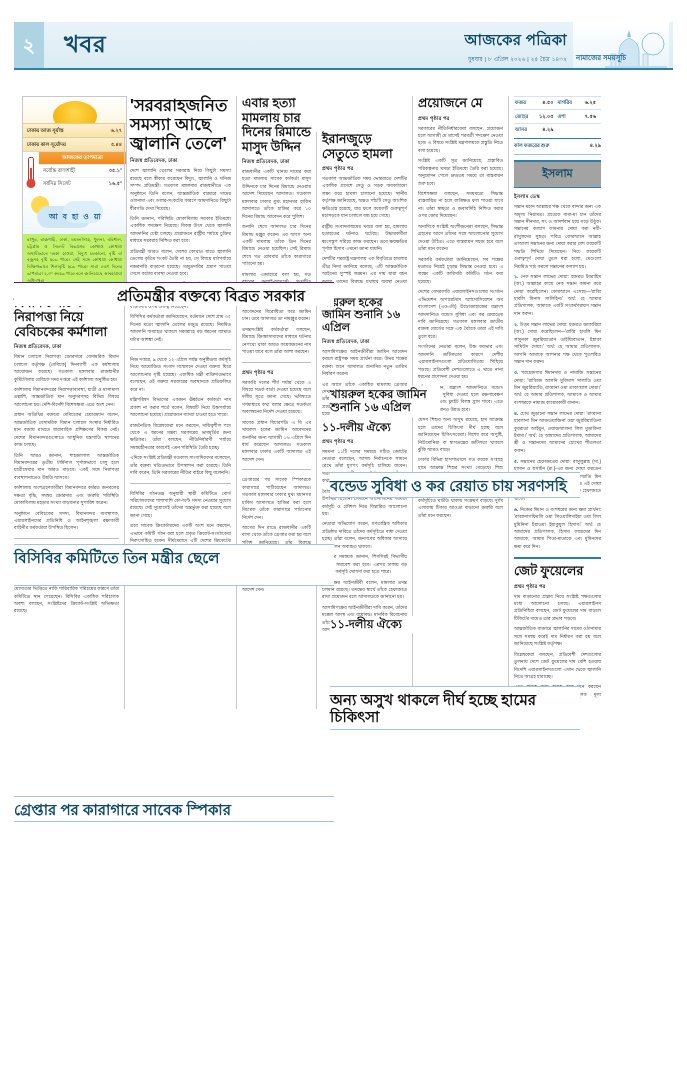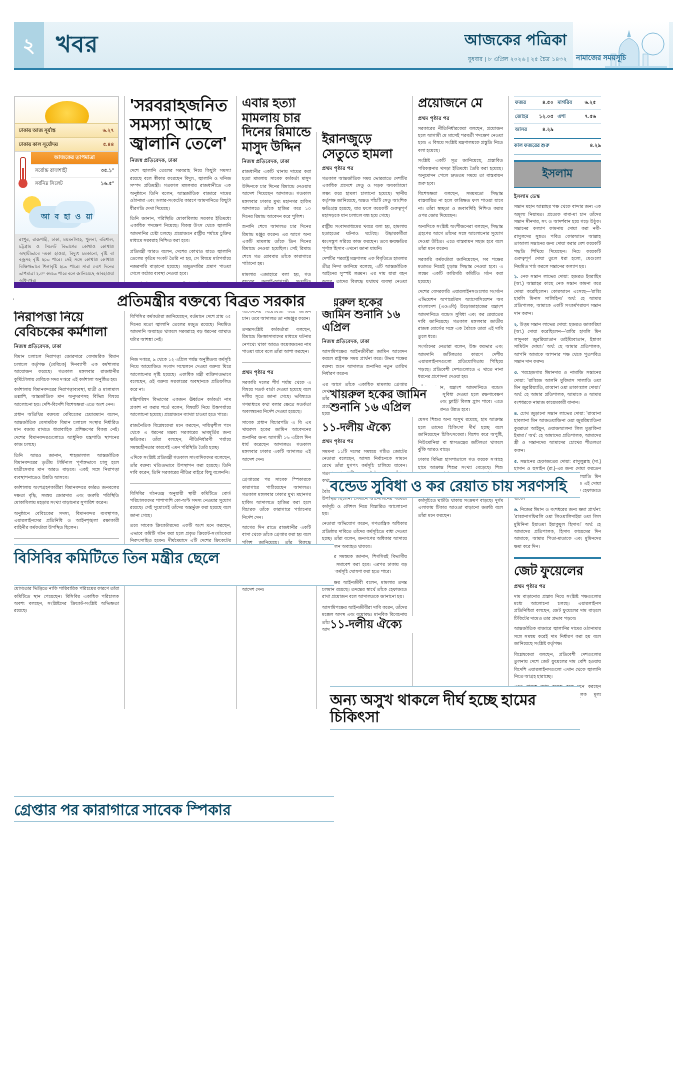--- a/index.html
+++ b/index.html
@@ -3,21 +3,21 @@
 <meta charset="utf-8">
 <style>
   html,body{margin:0;padding:0;background:#ffffff;}
   body{width:687px;height:1080px;font-family:"Liberation Sans",sans-serif;color:#111;overflow:hidden;}
   .page{position:relative;width:687px;height:1080px;background:#fff;box-sizing:border-box;padding:0;}
 
   
   .masthead{position:relative;height:46px;margin:22px 14px 0 14px;background:linear-gradient(to bottom,#e8f3f8,#dbecf4);border-bottom:2px solid #2b7fa8;display:flex;align-items:stretch;}
   .page-num-box{width:30px;background:#aed4e4;display:flex;align-items:center;justify-content:center;}
   .page-num{font-size:19px;color:#ffffff;font-weight:bold;line-height:1;}
-  .section-name{display:flex;align-items:center;padding-left:12px;font-size:23px;color:#134c68;font-weight:bold;letter-spacing:.5px;}
+  .section-name{display:flex;align-items:center;padding-left:20px;font-size:23px;color:#134c68;font-weight:bold;letter-spacing:.5px;}
   .masthead-right{margin-left:auto;display:flex;align-items:flex-end;padding-right:4px;}
   .brand-wrap{text-align:right;padding-bottom:4px;}
   .brand-title{font-size:15px;font-weight:bold;color:#0d4a66;letter-spacing:.3px;}
   .brand-date{font-size:5.6px;color:#2c6b86;margin-top:2px;letter-spacing:.2px;}
   .namaz-badge{width:96px;height:46px;margin-left:6px;position:relative;background:linear-gradient(to bottom,#ffffff,#eaf4fa);overflow:hidden;}
   .namaz-badge .mosque{position:absolute;right:2px;bottom:0;width:62px;height:40px;}
   .namaz-label{position:absolute;left:3px;bottom:6px;font-size:7px;color:#1d6a92;font-weight:bold;line-height:1.15;text-align:left;}
 
   
   .content{position:absolute;left:14px;right:14px;top:74px;bottom:8px;}
@@ -31,21 +31,21 @@
   .hl-2{font-size:12.5px;}
   .hl-3{font-size:11px;}
   .hl-banner{font-size:15px;color:#0d4a66;}
   .hl-banner-dark{font-size:15px;color:#111;}
   .byline{font-size:5px;font-weight:bold;color:#1a1a1a;margin:3px 0 2px 0;letter-spacing:.2px;}
   .body{font-size:4.6px;line-height:1.62;text-align:justify;color:#2a2a2a;margin:0 0 3px 0;}
   .rule{border:0;border-top:1px solid #bdbdbd;margin:6px 0;}
   .rule-thick{border:0;border-top:2px solid #2b7fa8;margin:7px 0 5px 0;}
 
   
-  .infobox{width:100%;border:1px solid #c8c8c8;box-sizing:border-box;margin-bottom:6px;background:#e5e5e5;}
+  .infobox{width:100%;border:1px solid #c8c8c8;box-sizing:border-box;margin-bottom:6px;background:#bef264;margin-left:8px;}
   .sun-art{height:26px;background:linear-gradient(to bottom,#fff,#fdf6e3);position:relative;overflow:hidden;}
   .sun-disc{position:absolute;left:50%;transform:translateX(-50%);top:4px;width:44px;height:30px;border-radius:50%;
     background:radial-gradient(circle at 50% 40%,#ffd84d,#f6b915 70%,#eda400);}
   .sunrow{display:flex;justify-content:space-between;font-size:5px;font-weight:bold;padding:2.5px 4px;color:#3a2a10;
     background:linear-gradient(to bottom,#fdf0cf,#f8e3ab);border-top:1px solid #e3cf94;}
   .sunrow span:last-child{color:#7a2b10;}
   .tempblock{display:flex;align-items:stretch;background:#fff;border-top:1px solid #d8d8d8;}
   .thermo{width:16px;position:relative;display:flex;align-items:center;justify-content:center;}
   .thermo .stem{width:4px;height:26px;background:#fff;border:1px solid #c0392b;border-radius:2px;position:relative;}
   .thermo .merc{position:absolute;left:1px;right:1px;bottom:0;height:16px;background:#d9453a;}
@@ -296,21 +296,21 @@
         <h2 class="hl hl-2">জেট ফুয়েলের</h2>
         <div class="byline">প্রথম পৃষ্ঠার পর</div>
         <p class="body">দাম বাড়ানোর প্রস্তাব নিয়ে সংশ্লিষ্ট পক্ষগুলোর মধ্যে আলোচনা চলছে। এয়ারলাইনস প্রতিনিধিরা বলছেন, জেট ফুয়েলের দাম বাড়লে টিকিটের দামেও তার প্রভাব পড়বে।</p>
         <p class="body">আন্তর্জাতিক বাজারে জ্বালানির দামের ওঠানামার সঙ্গে সমন্বয় করেই দাম নির্ধারণ করা হয় বলে জানিয়েছে সংশ্লিষ্ট কর্তৃপক্ষ।</p>
         <p class="body">বিশ্লেষকেরা বলছেন, প্রতিবেশী দেশগুলোর তুলনায় দেশে জেট ফুয়েলের দাম বেশি হওয়ায় বিদেশি এয়ারলাইনসগুলো এখান থেকে জ্বালানি নিতে আগ্রহ হারাচ্ছে।</p>
         <p class="body">এতে রাজস্ব আয় কমছে বলে মনে করছেন সংশ্লিষ্টরা। তাঁরা প্রতিযোগিতামূলক মূল্য নির্ধারণের সুপারিশ করেছেন।</p>
       </div>
 
     </div>
 
-    <div style="position:absolute;left:0;top:186px;width:320px;background:#fff;border-top:6px solid #4c1d95;">
+    <div style="position:absolute;left:0;top:186px;width:320px;background:#fff;border-top:1px solid #4c1d95;">
       <h2 class="hl hl-banner-dark" style="margin:4px 0 2px 103px;">প্রতিমন্ত্রীর বক্তব্যে বিব্রত সরকার</h2>
     </div>
 
     <div style="position:absolute;left:316px;top:290px;width:110px;background:#fff;">
       <h3 class="hl hl-3" style="margin:2px 0 2px 0;font-size:11.5px;">খায়রুল হকের জামিন শুনানি ১৬ এপ্রিল</h3>
     </div>
 
     <div style="position:absolute;left:316px;top:376px;width:250px;background:#fff;border-top:1px solid #9fc6d8;border-bottom:1px solid #9fc6d8;">
       <h2 class="hl hl-banner" style="margin:4px 0 3px 0;">বন্ডেড সুবিধা ও কর রেয়াত চায় সরণসহি</h2>
     </div>

